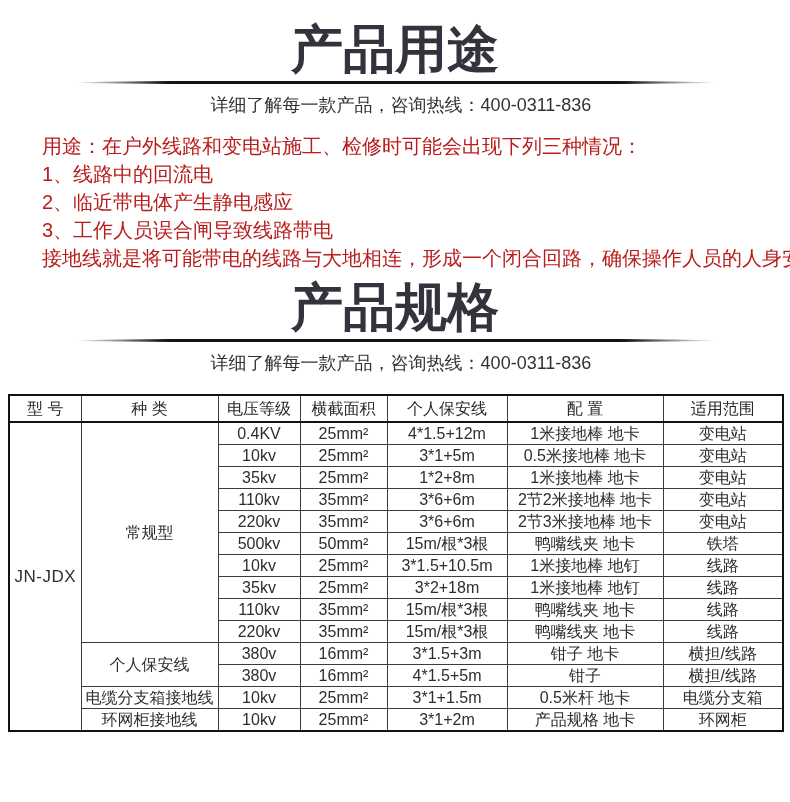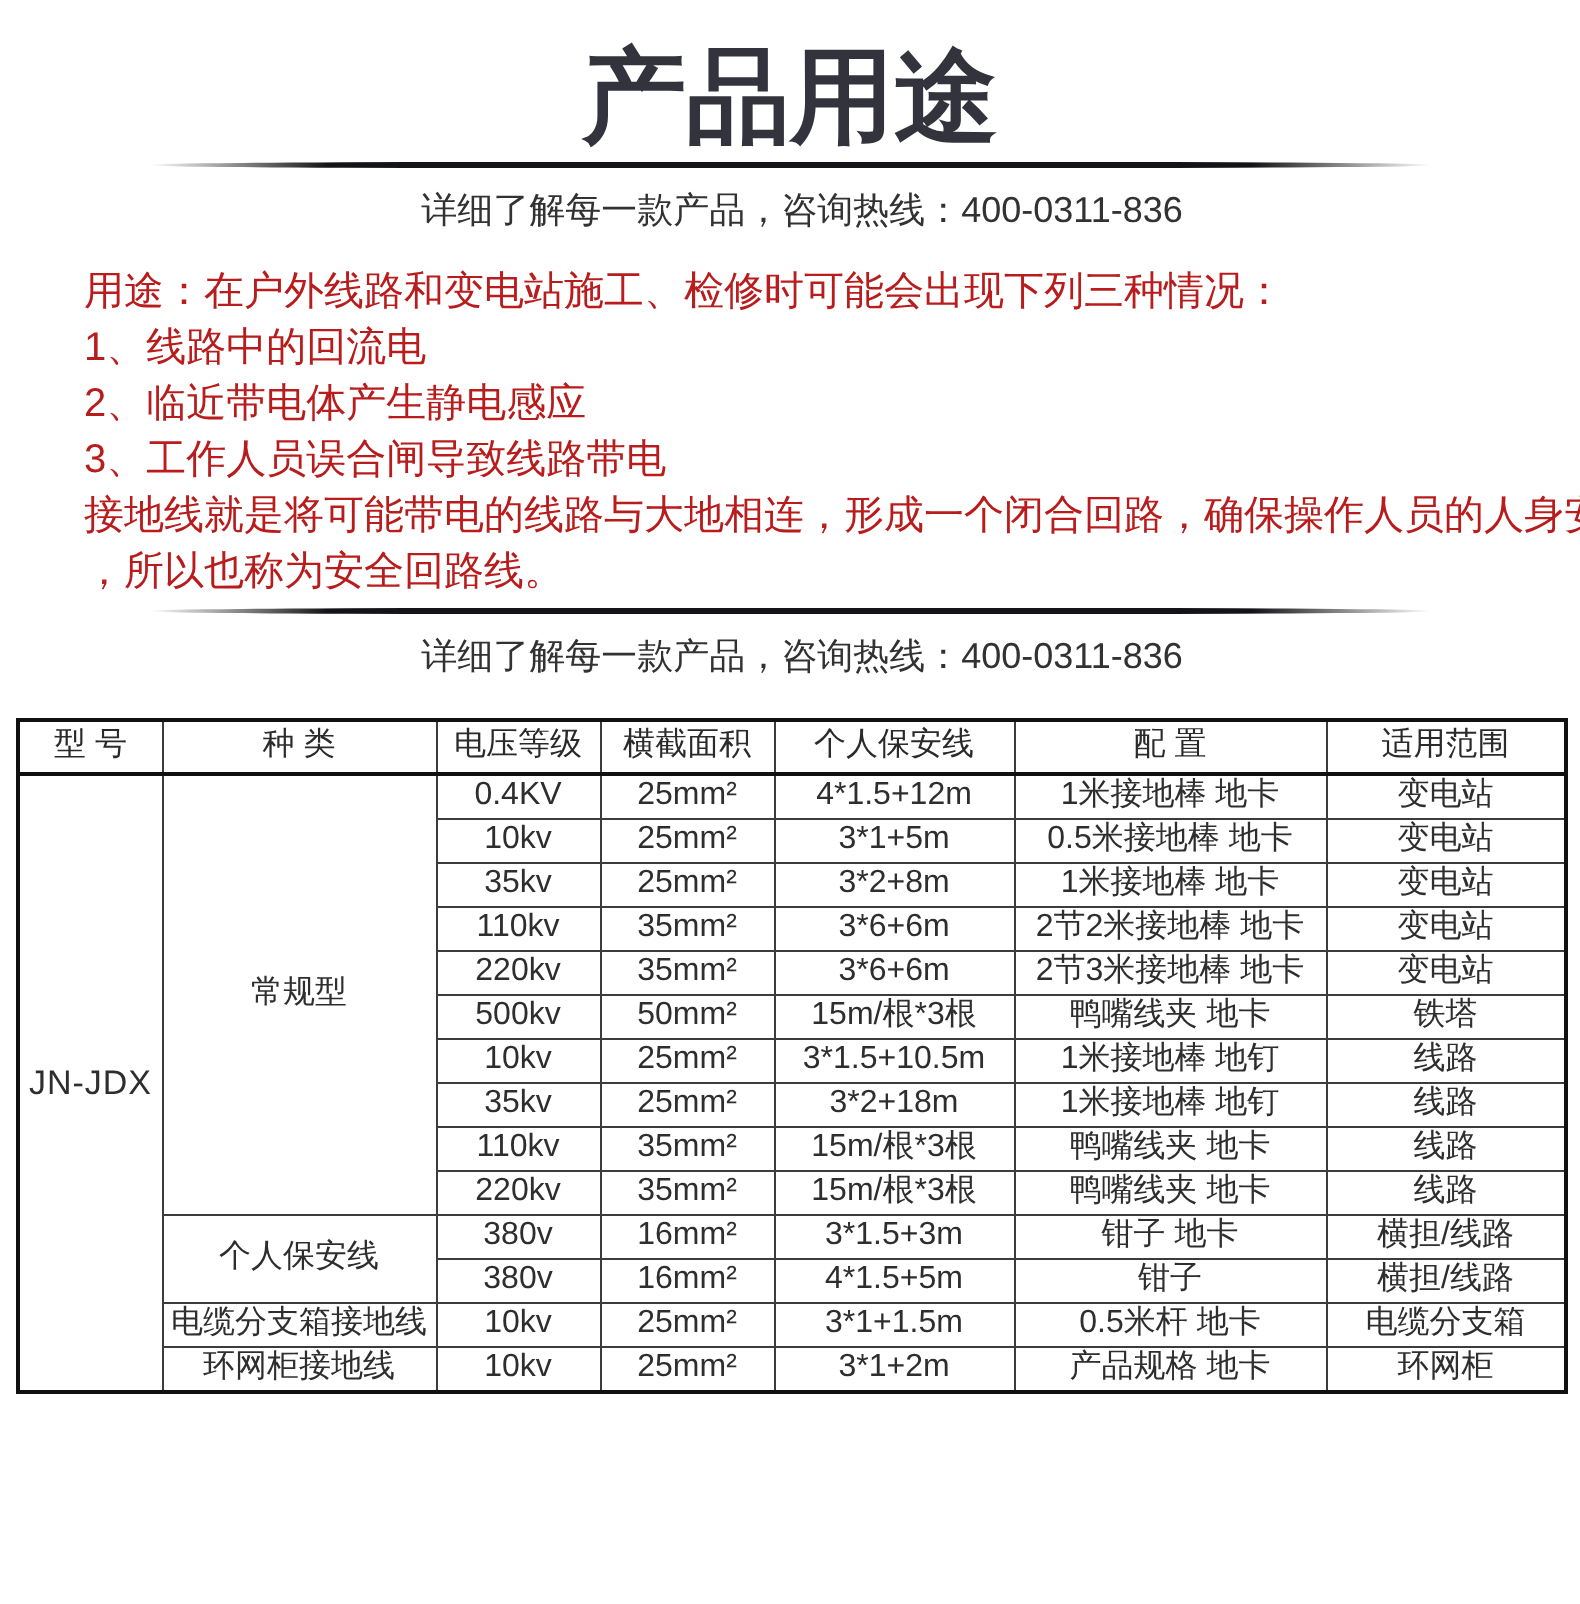--- a/index.html
+++ b/index.html
@@ -103,25 +103,25 @@
     <h1 class="section-title">产品用途</h1>
     <div class="divider"></div>
     <div class="subtitle">详细了解每一款产品，咨询热线：400-0311-836</div>
 
     <div class="body-text">
       <div class="line">用途：在户外线路和变电站施工、检修时可能会出现下列三种情况：</div>
       <div class="line">1、线路中的回流电</div>
       <div class="line">2、临近带电体产生静电感应</div>
       <div class="line">3、工作人员误合闸导致线路带电</div>
       <div class="line">接地线就是将可能带电的线路与大地相连，形成一个闭合回路，确保操作人员的人身安全</div>
-      <div class="line">，所以也称为安全回路线。</div>
     </div>
   </section>
 
   <section>
+    <h1 class="section-title second">产品规格</h1>
     <div class="divider"></div>
     <div class="subtitle">详细了解每一款产品，咨询热线：400-0311-836</div>
 
     <div class="spec-table-wrap">
       <table class="spec-table">
         <colgroup>
             <col style="width: 72px;">
             <col style="width: 137px;">
             <col style="width: 82px;">
             <col style="width: 87px;">
@@ -153,21 +153,21 @@
             <tr>
               <td>10kv</td>
               <td>25mm²</td>
               <td>3*1+5m</td>
               <td>0.5米接地棒 地卡</td>
               <td>变电站</td>
             </tr>
             <tr>
               <td>35kv</td>
               <td>25mm²</td>
-              <td>3*2+8m</td>
+              <td>1*2+8m</td>
               <td>1米接地棒 地卡</td>
               <td>变电站</td>
             </tr>
             <tr>
               <td>110kv</td>
               <td>35mm²</td>
               <td>3*6+6m</td>
               <td>2节2米接地棒 地卡</td>
               <td>变电站</td>
             </tr>

